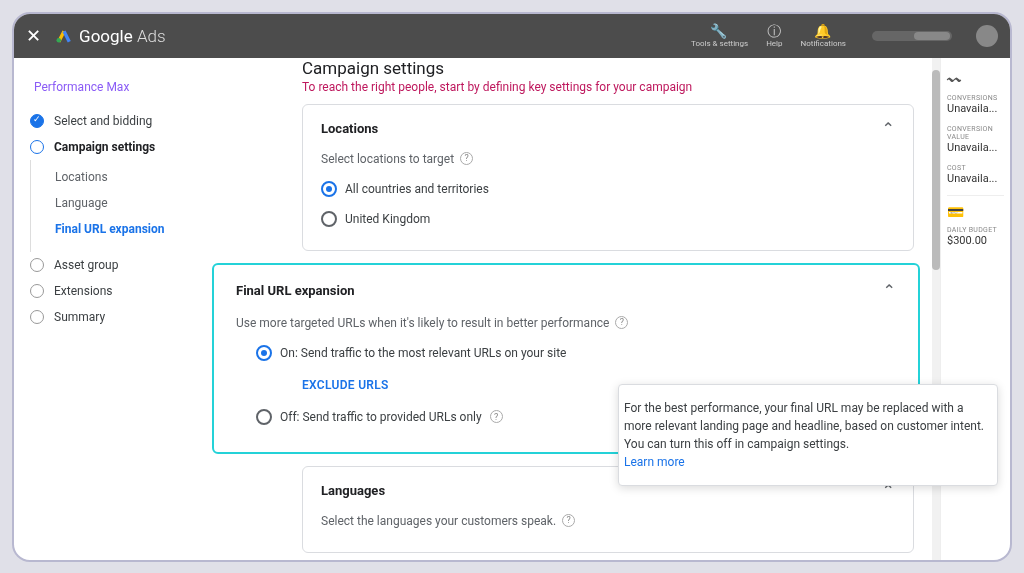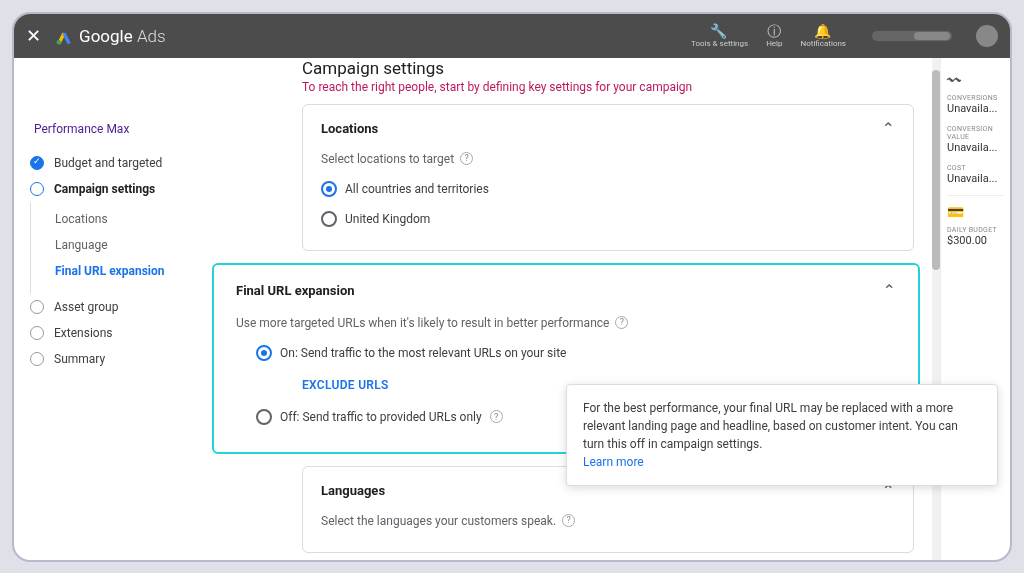--- a/index.html
+++ b/index.html
@@ -1,31 +1,31 @@
 <!DOCTYPE html>
 <html><head>
 <meta charset="utf-8">
 <style>
 * { box-sizing: border-box; margin: 0; padding: 0; }
 body { font-family: Roboto, Arial, sans-serif; background: #e0e0e8; display: flex; align-items: center; justify-content: center; height: 573px; width: 1024px; overflow: hidden; }
 .frame { width: 1000px; height: 550px; background: #fff; border-radius: 18px; border: 2px solid #b8b8d0; overflow: hidden; display: flex; flex-direction: column; position: relative; }
 .topbar { background: #4c4c4c; height: 44px; display: flex; align-items: center; padding: 0 12px; color: #fff; flex-shrink: 0; }
 .topbar .close { font-size: 18px; margin-right: 14px; cursor: pointer; }
-.logo-wrap { display: flex; align-items: flex-end; gap: 6px; }
+.logo-wrap { display: flex; align-items: flex-start; gap: 6px; }
 .brand { font-size: 17px; }
 .brand .light { font-weight: 300; color: #ddd; }
 .topbar-right { margin-left: auto; display: flex; align-items: center; gap: 18px; }
 .top-icon { display: flex; flex-direction: column; align-items: center; font-size: 8px; color: #ccc; cursor: pointer; }
 .top-icon .ic { font-size: 14px; line-height: 1; margin-bottom: 1px; }
 .pill { width: 80px; height: 10px; background: #666; border-radius: 6px; position: relative; margin-left: 8px; }
 .pill::after { content: ""; position: absolute; right: 2px; top: 1px; width: 36px; height: 8px; background: #888; border-radius: 5px; }
 .avatar { width: 22px; height: 22px; border-radius: 50%; background: #888; margin-left: 6px; }
 .body { flex: 1; display: flex; overflow: hidden; position: relative; }
 .sidebar { width: 190px; padding: 18px 10px 0 10px; font-size: 12px; color: #3c4043; flex-shrink: 0; }
-.sidebar .title1 { color: #4c1d95; padding: 4px 4px 14px 10px; margin-top: 42px; }
+.sidebar .title1 { color: #8b5cf6; padding: 4px 4px 14px 10px; }
 .step { display: flex; align-items: center; gap: 10px; padding: 6px 0 6px 6px; cursor: pointer; }
 .step .circ { width: 14px; height: 14px; border: 1.5px solid #999; border-radius: 50%; flex-shrink: 0; }
 .step.done .circ { background: #1a73e8; border-color: #1a73e8; position: relative; }
 .step.done .circ::after { content: "✓"; color: #fff; font-size: 9px; position: absolute; top: -1px; left: 2px; }
 .step.active .circ { border-color: #1a73e8; }
 .step.active .label { font-weight: 700; color: #202124; }
 .substeps { margin-left: 6px; border-left: 1px solid #ddd; padding: 4px 0 10px 0; }
 .substep { padding: 6px 0 6px 24px; color: #5f6368; cursor: pointer; font-size: 12px; }
 .substep.active { color: #1a73e8; font-weight: 700; }
 .main { flex: 1; overflow-y: auto; background: #fff; position: relative; padding: 0 8px 0 8px; }
@@ -41,21 +41,21 @@
 .q { width: 13px; height: 13px; border: 1px solid #aaa; border-radius: 50%; font-size: 9px; color: #888; display: inline-flex; align-items: center; justify-content: center; }
 .radio-row { display: flex; align-items: center; gap: 8px; padding: 7px 0; cursor: pointer; }
 .radio { width: 16px; height: 16px; border: 2px solid #5f6368; border-radius: 50%; flex-shrink: 0; position: relative; }
 .radio.sel { border-color: #1a73e8; }
 .radio.sel::after { content: ""; position: absolute; top: 3px; left: 3px; width: 6px; height: 6px; background: #1a73e8; border-radius: 50%; }
 .card.highlight { border: 2px solid #24d2d8; margin-left: 0; margin-right: 12px; }
 .card.highlight .card-head { padding: 16px 22px; }
 .card.highlight .card-body { padding: 0 22px 20px 22px; }
 .sub-radio { padding-left: 20px; }
 .exclude { color: #1a73e8; font-weight: 600; font-size: 12px; letter-spacing: 0.3px; padding: 10px 0 10px 46px; cursor: pointer; }
-.tooltip { position: absolute; right: 12px; top: 326px; width: 432px; background: #fff; border: 1px solid #dadce0; border-radius: 4px; padding: 14px 16px; font-size: 12px; color: #3c4043; box-shadow: 0 2px 10px rgba(0,0,0,0.15); line-height: 1.5; z-index: 10; }
+.tooltip { position: absolute; right: 12px; top: 326px; width: 380px; background: #fff; border: 1px solid #dadce0; border-radius: 4px; padding: 14px 5px; font-size: 12px; color: #3c4043; box-shadow: 0 2px 10px rgba(0,0,0,0.15); line-height: 1.5; z-index: 10; }
 .tooltip .learn { color: #1a73e8; cursor: pointer; display: inline-block; }
 .rightbar { width: 70px; border-left: 1px solid #eee; padding: 10px 6px; font-size: 8px; color: #5f6368; flex-shrink: 0; }
 .metric-ic { font-size: 14px; margin-bottom: 6px; color: #555; }
 .metric { margin-bottom: 10px; }
 .metric .lbl { font-size: 7px; letter-spacing: 0.3px; color: #888; text-transform: uppercase; }
 .metric .val { font-size: 11px; color: #333; white-space: nowrap; overflow: hidden; text-overflow: ellipsis; }
 .rightbar hr { border: none; border-top: 1px solid #eee; margin: 8px 0; }
 .scrolltrack { position: absolute; right: 70px; top: 0; bottom: 0; width: 8px; background: #f1f1f1; }
 .scrollthumb { position: absolute; right: 0; top: 12px; width: 8px; height: 200px; background: #bbb; border-radius: 4px; }
 </style>
@@ -90,21 +90,21 @@
       <div class="pill"></div>
       <div class="avatar"></div>
     </div>
   </div>
 
   <div class="body">
     <div class="sidebar">
       <div class="title1">Performance Max</div>
       <div class="step done">
           <span class="circ"></span>
-          <span class="label">Budget and targeted</span>
+          <span class="label">Select and bidding</span>
         </div>
       <div class="step active">
           <span class="circ"></span>
           <span class="label">Campaign settings</span>
         </div>
       <div class="substeps">
         <div class="substep">Locations</div>
         <div class="substep">Language</div>
         <div class="substep active">Final URL expansion</div>
       </div>

